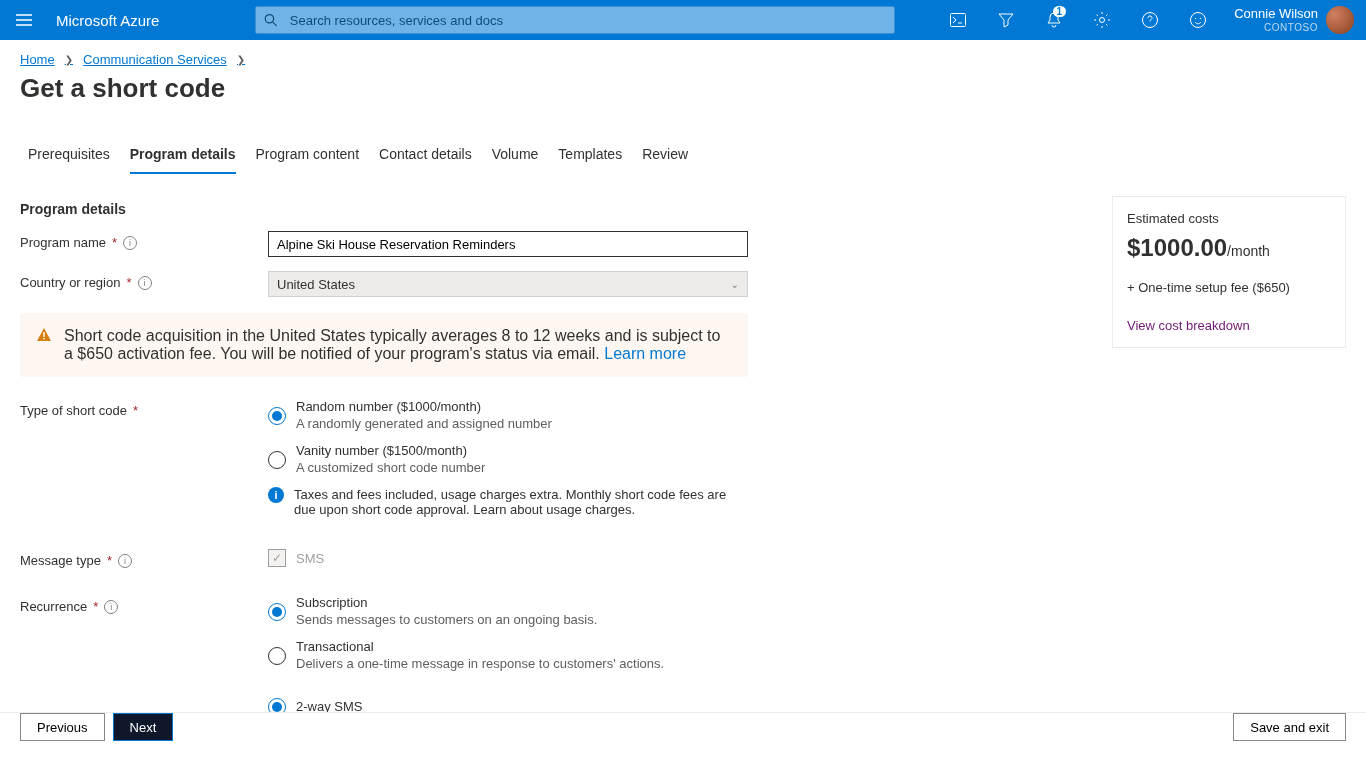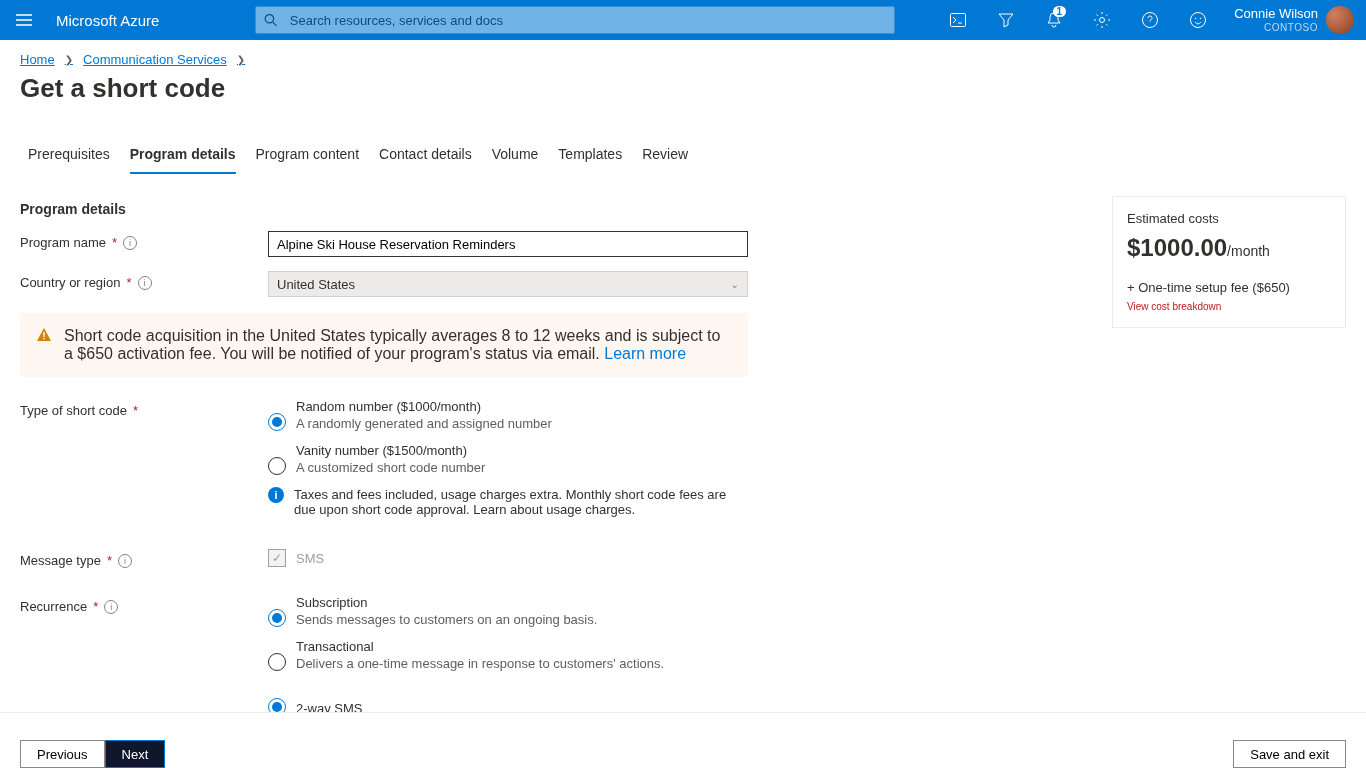--- a/index.html
+++ b/index.html
@@ -47,41 +47,41 @@
 
 
 .alert { display: flex; gap: 12px; padding: 14px 16px; font-size: 16px; border-radius: 2px; margin-top: 16px; width: 728px; }
 .alert.warning { background: #fef7f1; }
 .alert.warning .alert-icon { color: #d67f0a; }
 .alert .link { color: #0078d4; cursor: pointer; }
 .info-inline { display: flex; gap: 10px; font-size: 13px; color: #323130; width: 470px; margin-top: 12px; }
 .info-inline .iicon { width: 16px; height: 16px; background: #0078d4; color: #fff; border-radius: 50%; display: flex; align-items: center; justify-content: center; font-size: 11px; font-weight: 600; flex-shrink: 0; }
 
 
-.radio-opt { display: flex; gap: 10px; align-items: flex-end; margin-bottom: 12px; }
+.radio-opt { display: flex; gap: 10px; align-items: center; margin-bottom: 12px; }
 .radio { width: 18px; height: 18px; border: 1px solid #323130; border-radius: 50%; display: flex; align-items: center; justify-content: center; flex-shrink: 0; cursor: pointer; margin-top:1px; }
 .radio.checked { border-color: #0078d4; }
 .radio.checked::after { content: ""; width: 10px; height: 10px; background: #0078d4; border-radius: 50%; }
 .opt-label { font-size: 13px; }
 .opt-desc { font-size: 13px; color: #605e5c; margin-top: 2px; }
 .check { width: 18px; height: 18px; border: 1px solid #a19f9d; display: flex; align-items: center; justify-content: center; font-size: 12px; color: #a19f9d; background: #f3f2f1; flex-shrink:0; }
 .check.disabled { cursor: not-allowed; }
 .check.checked::after { content: "✓"; }
 .check-label.disabled { color: #a19f9d; }
 
 
 .cost-panel { position: absolute; right: 20px; top: 156px; width: 234px; border: 1px solid #edebe9; padding: 14px; background: #fff; }
 .cost-title { font-size: 13px; color: #323130; margin-bottom: 8px; }
 .cost-amount { font-size: 24px; font-weight: 600; }
 .cost-per { font-size: 14px; font-weight: 400; }
 .cost-sub { font-size: 13px; margin-top: 18px; }
-.cost-link { color: #b91c1c; font-size: 10px; margin-top: 6px; display: inline-block; cursor: pointer; }
-
-
-.footer { position: fixed; bottom: 0; left: 0; right: 0; height: 56px; background: #fff; border-top: 1px solid #edebe9; display: flex; align-items: flex-end; padding: 0 20px; }
+.cost-link { color: #701a75; font-size: 13px; margin-top: 23px; display: inline-block; cursor: pointer; }
+
+
+.footer { position: fixed; bottom: 0; left: 0; right: 0; height: 56px; background: #fff; border-top: 1px solid #edebe9; display: flex; align-items: flex-start; padding: 0 20px; gap: 8px; }
 .btn { height: 28px; padding: 0 16px; font-size: 13px; border: 1px solid #8a8886; background: #fff; cursor: pointer; }
 .btn.primary { background: #0f172a; color: #fff; border-color: #0078d4; }
 .footer-spacer { flex: 1; }
 
 svg { display:block; }
 </style>
 </head>
 <body>
 
 <div class="topbar">

